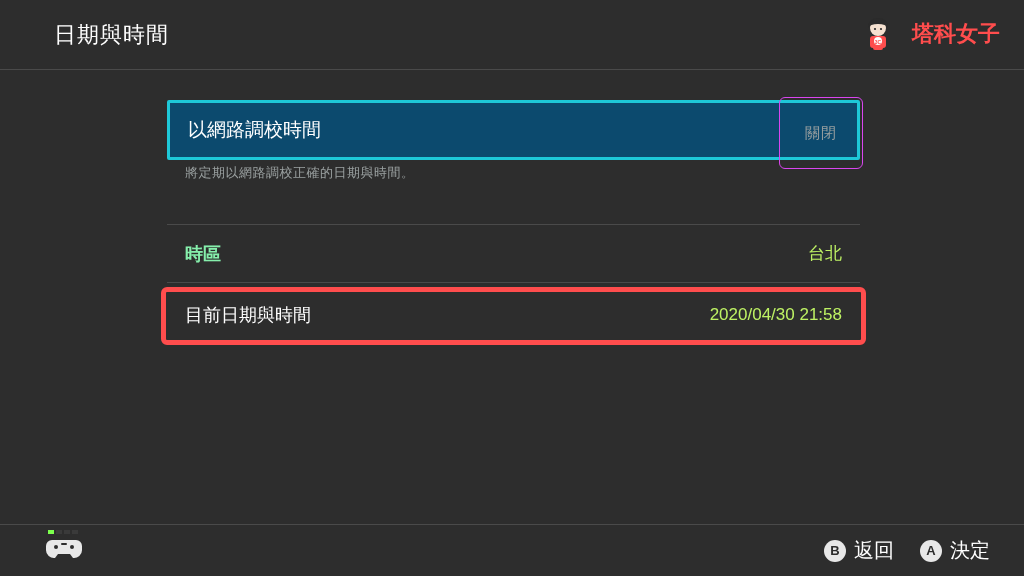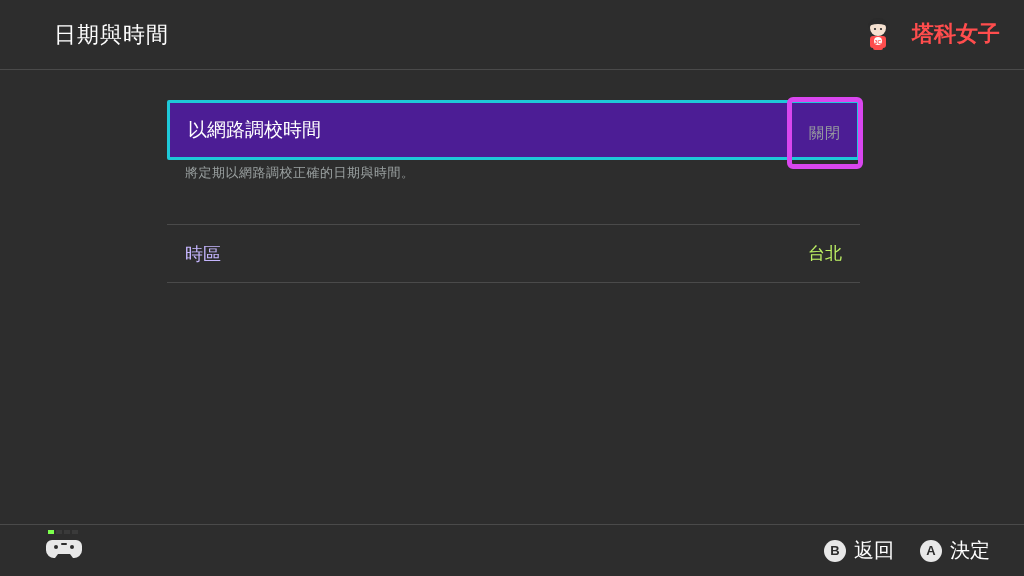--- a/index.html
+++ b/index.html
@@ -48,41 +48,41 @@
     position: absolute;
     left: 167px;
     top: 100px;
     width: 693px;
   }
 
   
   .row-selected {
     position: relative;
     border: 3px solid #1ec8d8;
-    background: #4c1d95;
+    background: #0c4a6e;
     height: 60px;
     display: flex;
     align-items: center;
     justify-content: space-between;
     padding: 0 18px;
     border-radius: 2px;
   }
   .row-selected .label {
     font-size: 19px;
     color: #ffffff;
   }
 
   
   .value-highlight-box {
     position: absolute;
     right: -6px;
     top: -6px;
-    width: 76px;
+    width: 84px;
     height: 72px;
-    border: 5px solid #d946ef;
+    border: 1px solid #d946ef;
     border-radius: 6px;
     display: flex;
     align-items: center;
     justify-content: center;
   }
   .value-off {
     font-size: 15px;
     color: #9aa0a0;
     letter-spacing: 1px;
   }
@@ -104,21 +104,22 @@
   .row-plain {
     height: 58px;
     display: flex;
     align-items: center;
     justify-content: space-between;
     padding: 0 18px;
     border-bottom: 1px solid #4a4a4a;
   }
   .row-plain .label {
     font-size: 18px;
-    color: #c4b5fd;
+    color: #86efac;
+    font-weight: bold;
   }
   .value-accent {
     font-size: 17px;
     color: #bef264;
   }
 
   
   .row-highlighted-wrapper {
     position: relative;
     margin-top: 6px;
@@ -232,20 +233,27 @@
   </div>
   <div class="hint">將定期以網路調校正確的日期與時間。</div>
 
   <div class="divider"></div>
 
   <div class="row-plain">
     <span class="label">時區</span>
     <span class="value-accent">台北</span>
   </div>
 
+  <div class="row-highlighted-wrapper">
+    <div class="row-highlighted">
+      <span class="label">目前日期與時間</span>
+      <span class="value-accent">2020/04/30 21:58</span>
+    </div>
+    <div class="row-highlight-border"></div>
+  </div>
 
 </div>
 
 <div class="battery-dots">
   <span class="on"></span>
     <span></span>
     <span></span>
     <span></span>
 </div>
 <div class="footer">

